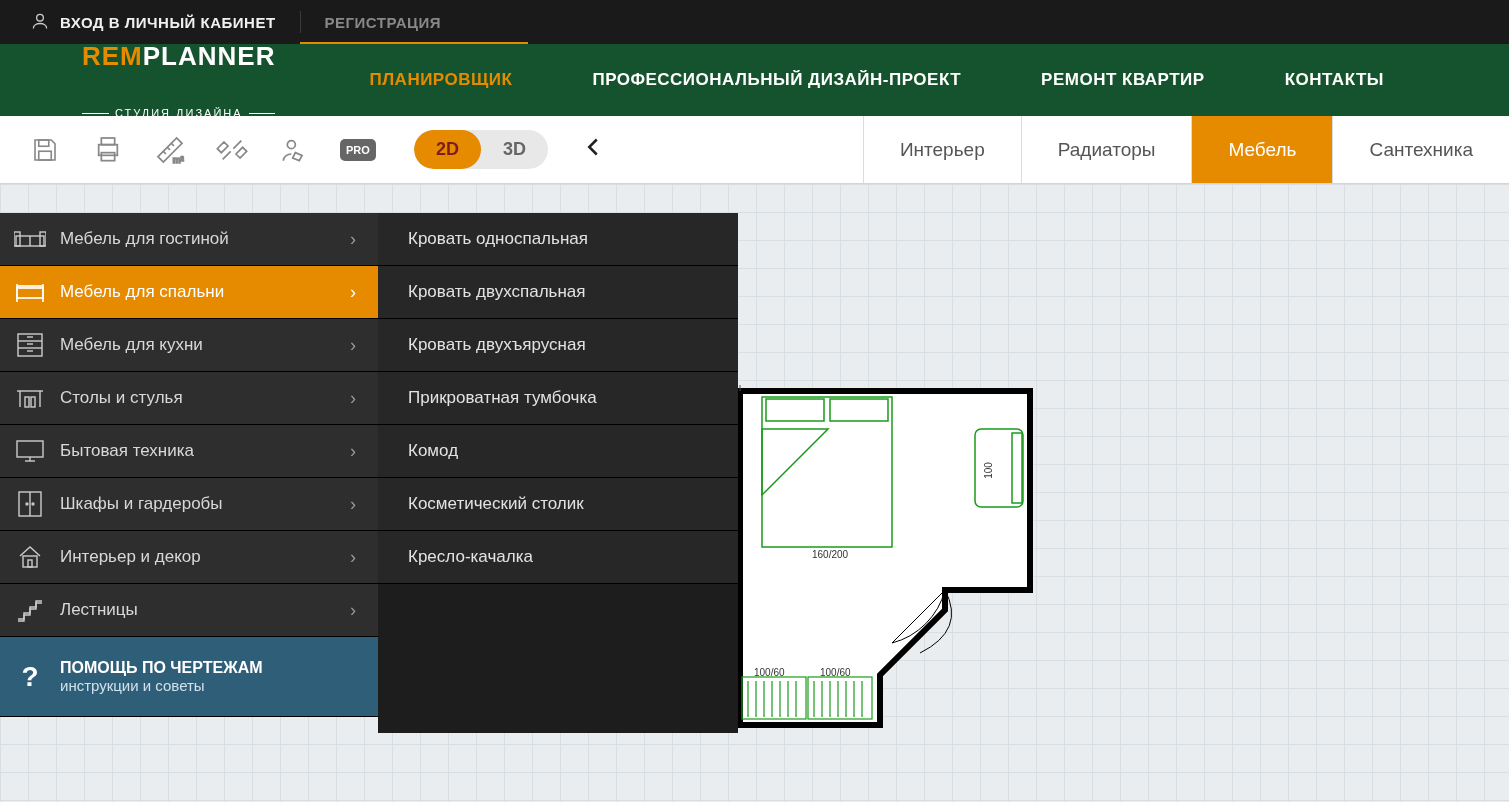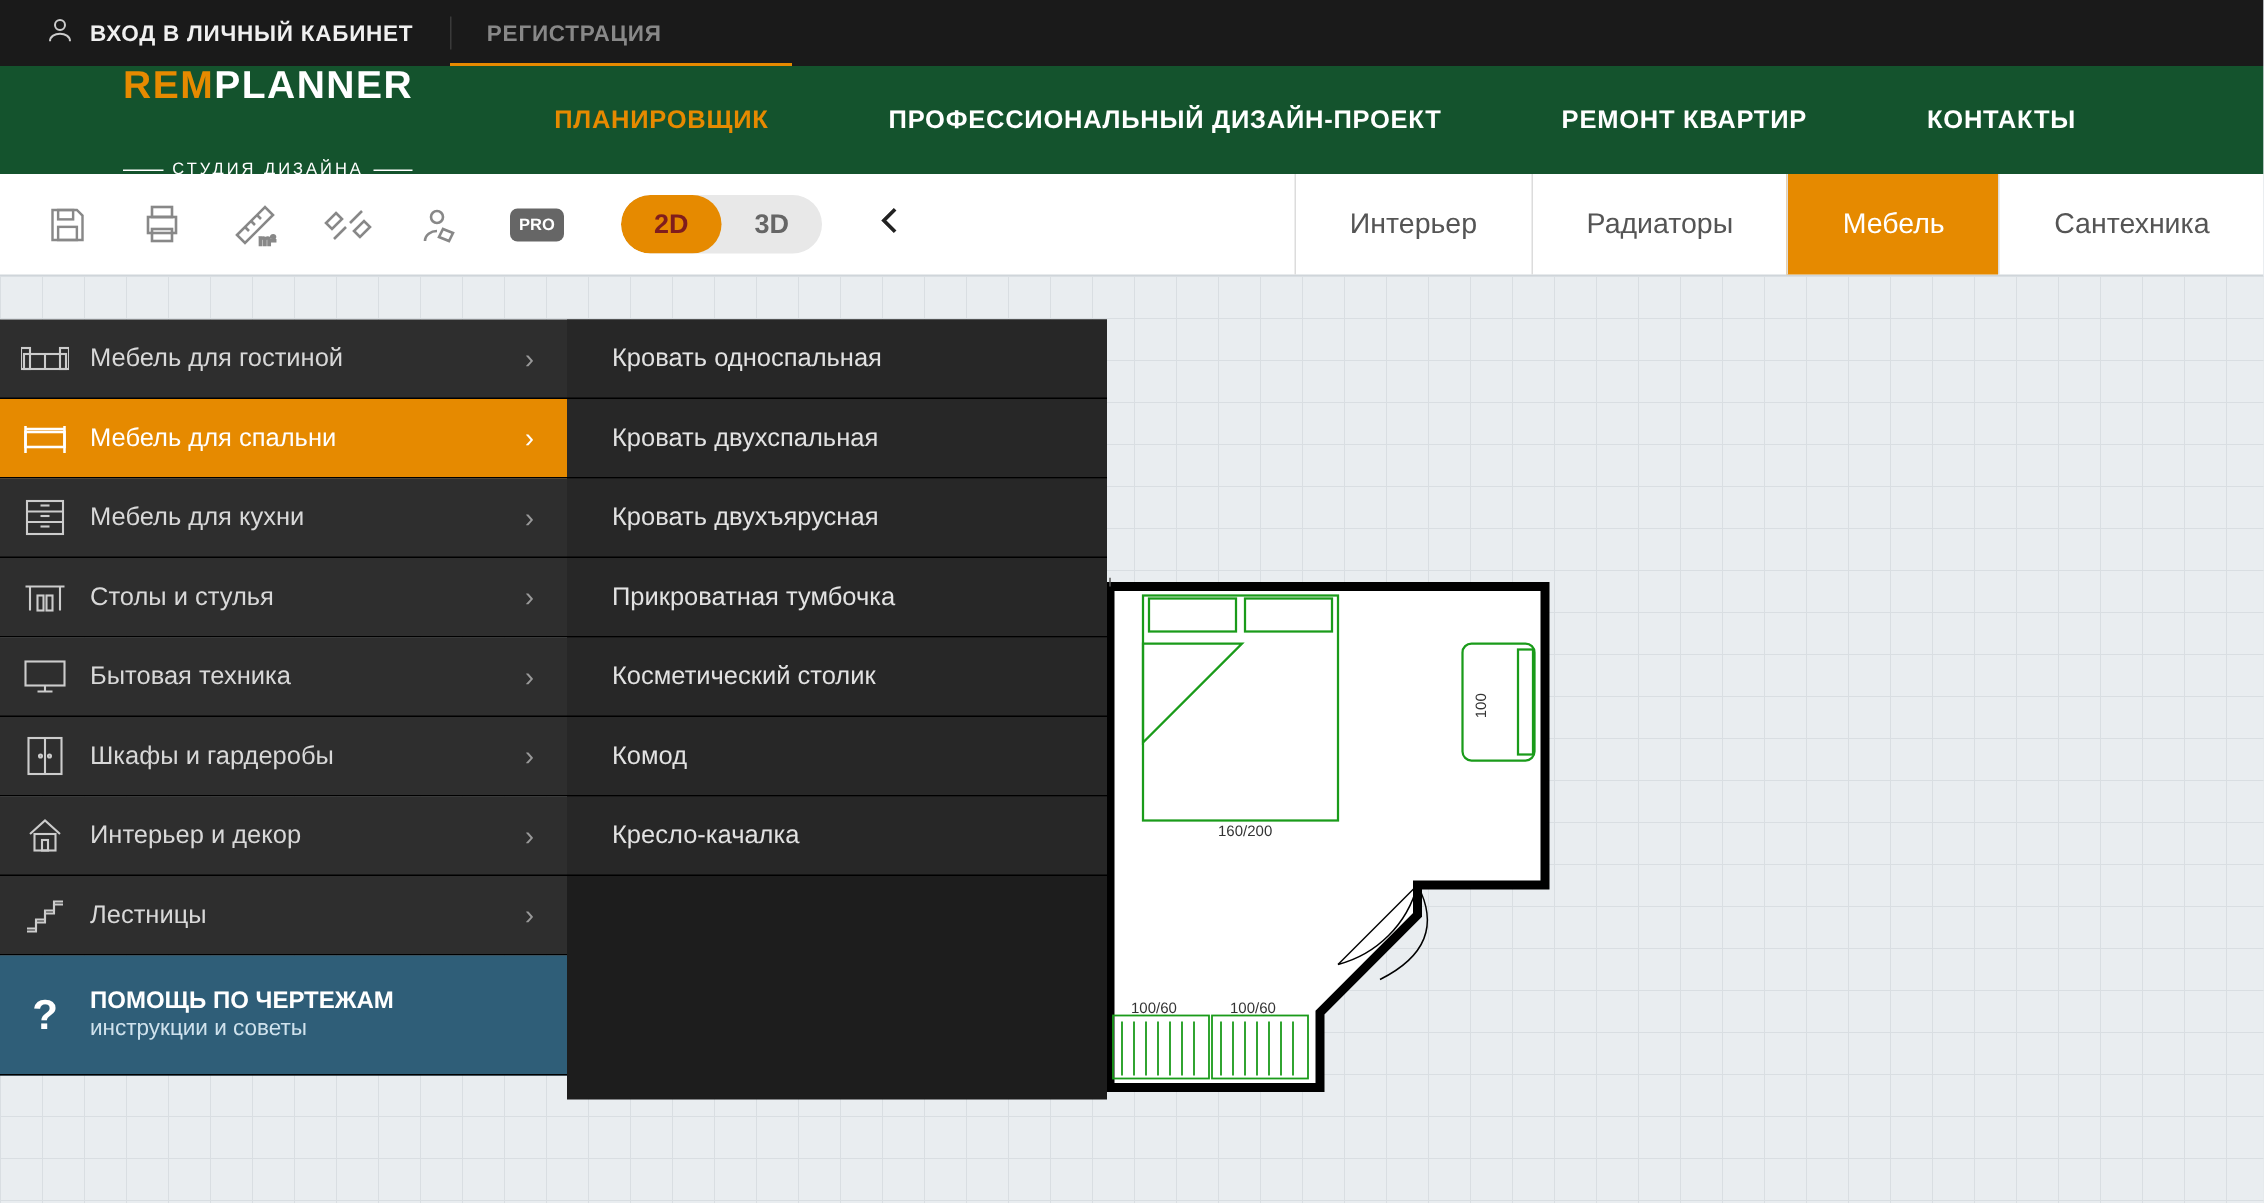--- a/index.html
+++ b/index.html
@@ -312,17 +312,17 @@
         <div class="t2">инструкции и советы</div>
       </div>
     </div>
   </div>
 
   <div class="menu-col menu-col2">
     <div class="menu-row">Кровать односпальная</div>
     <div class="menu-row">Кровать двухспальная</div>
     <div class="menu-row">Кровать двухъярусная</div>
     <div class="menu-row">Прикроватная тумбочка</div>
+    <div class="menu-row">Комод</div>
     <div class="menu-row">Косметический столик</div>
-    <div class="menu-row">Комод</div>
     <div class="menu-row">Кресло-качалка</div>
   </div>
 </div>
 
 </body></html>

